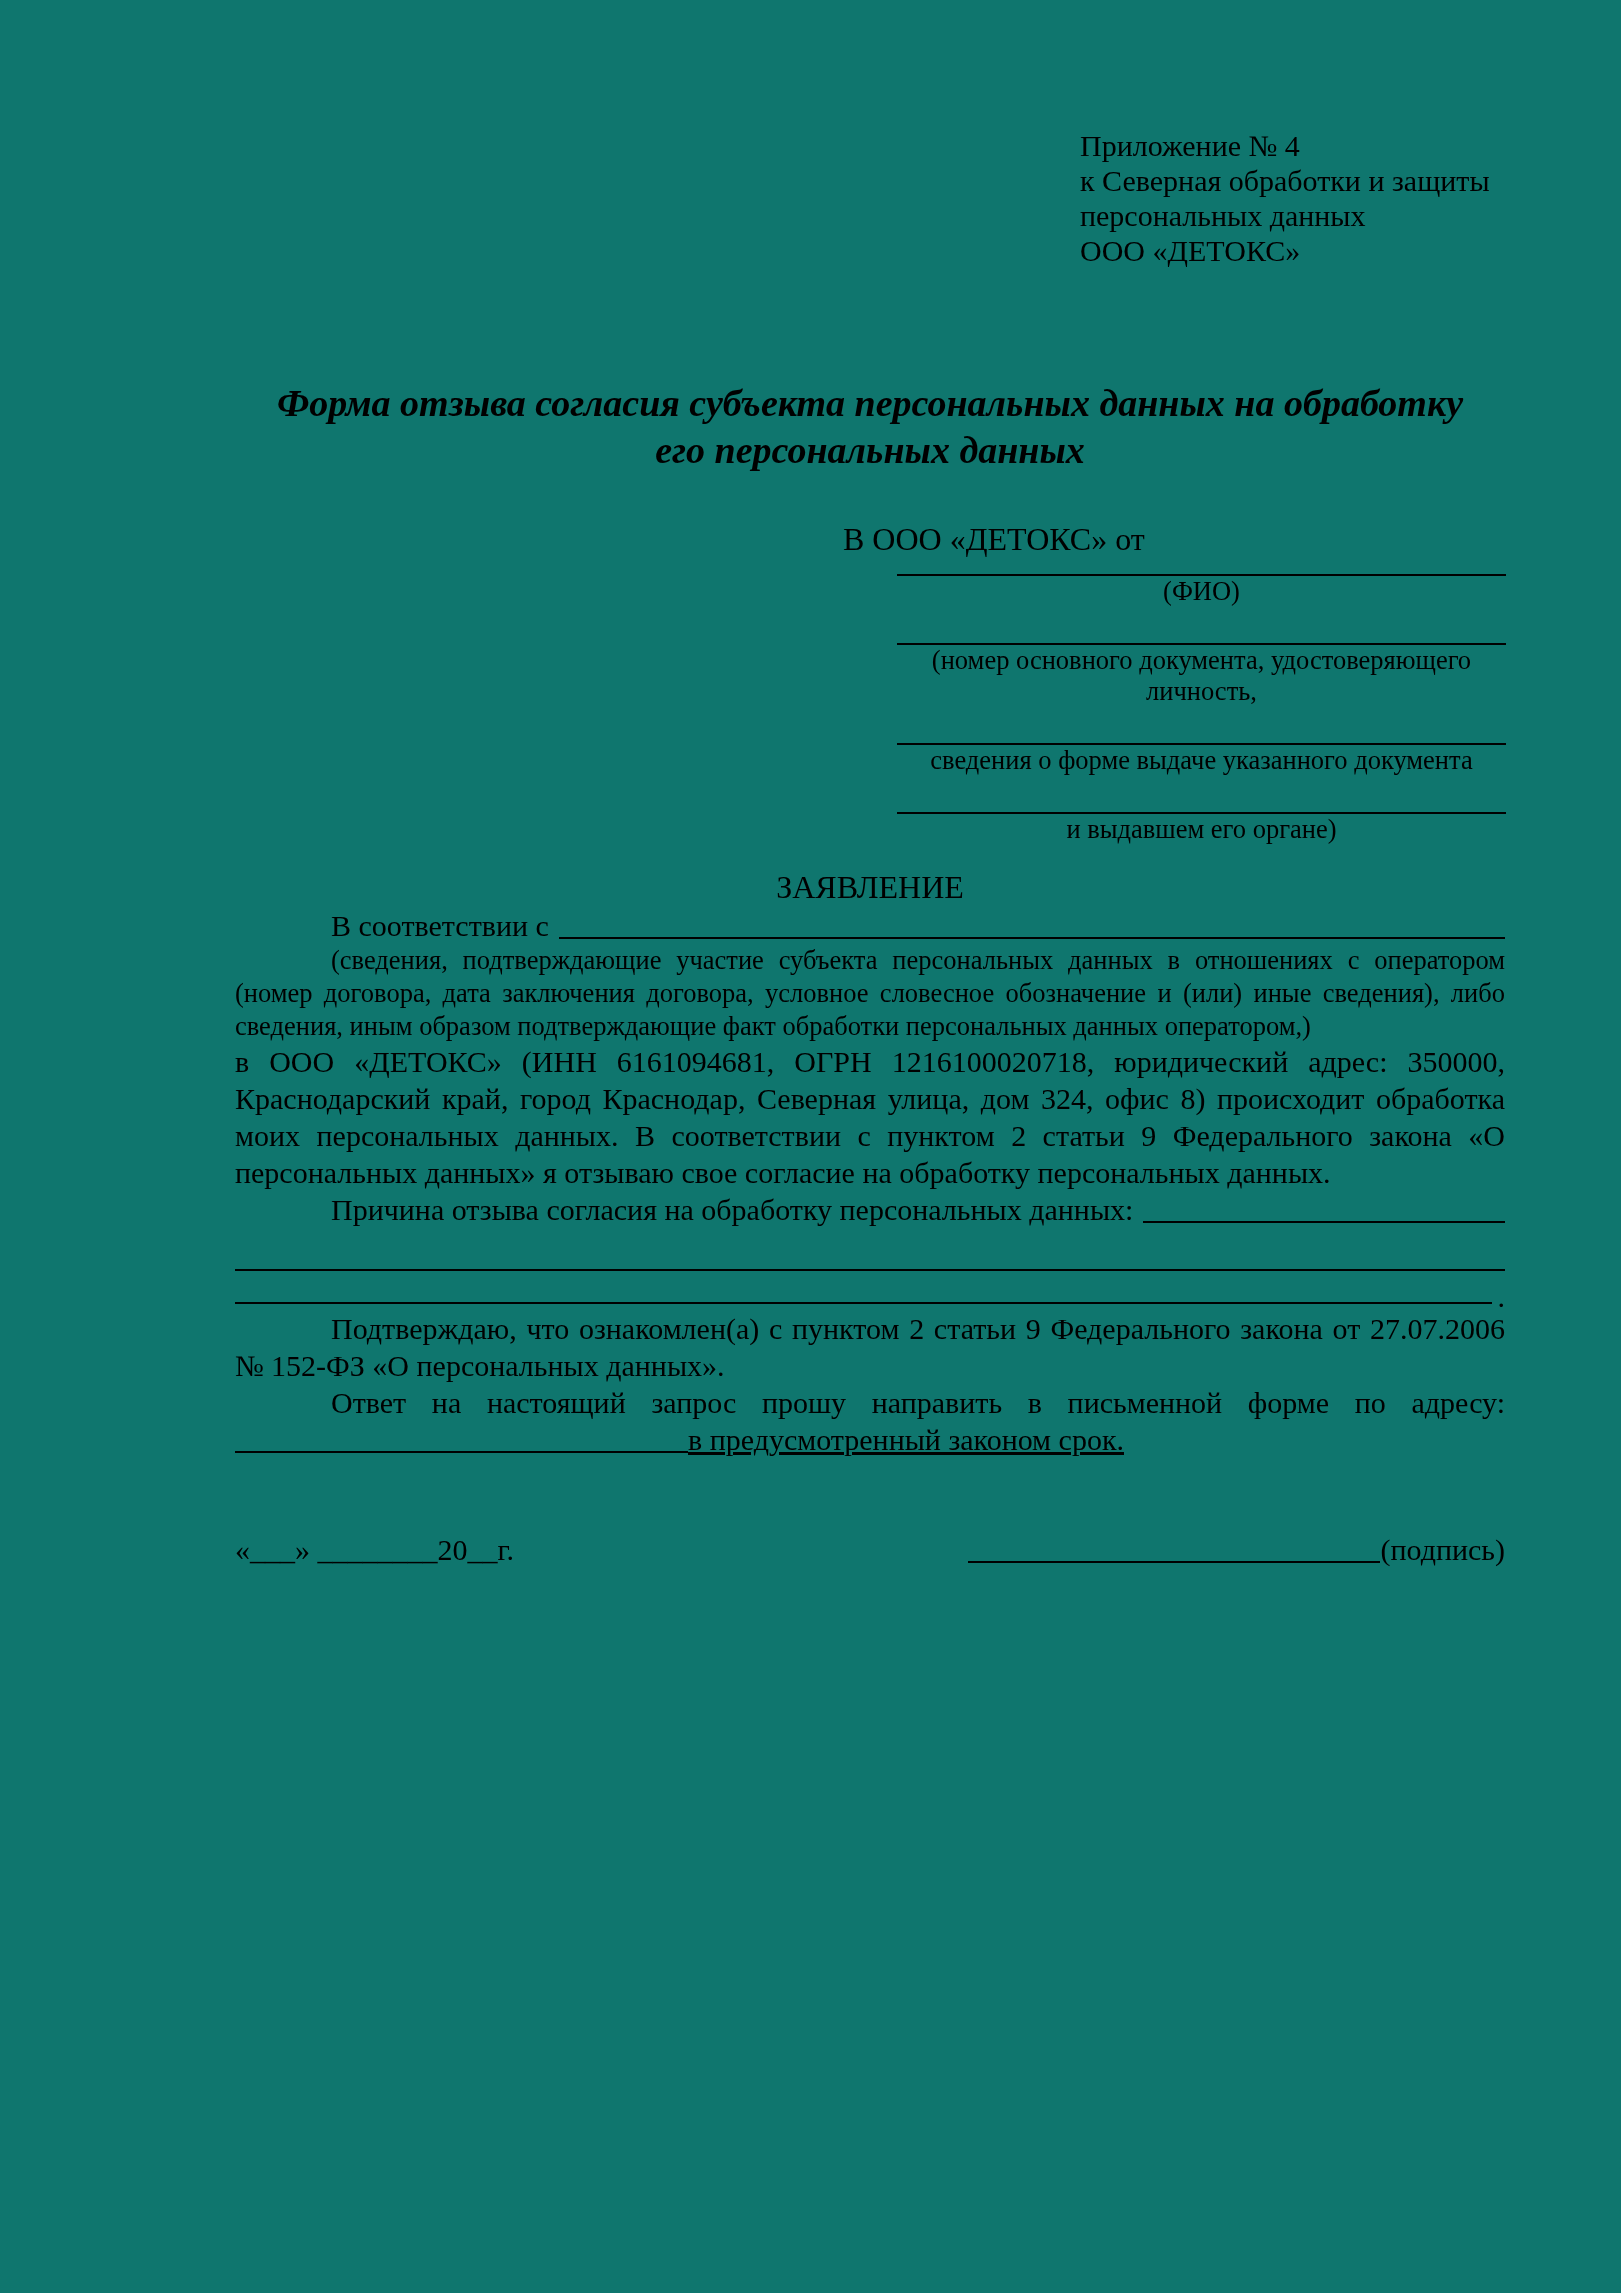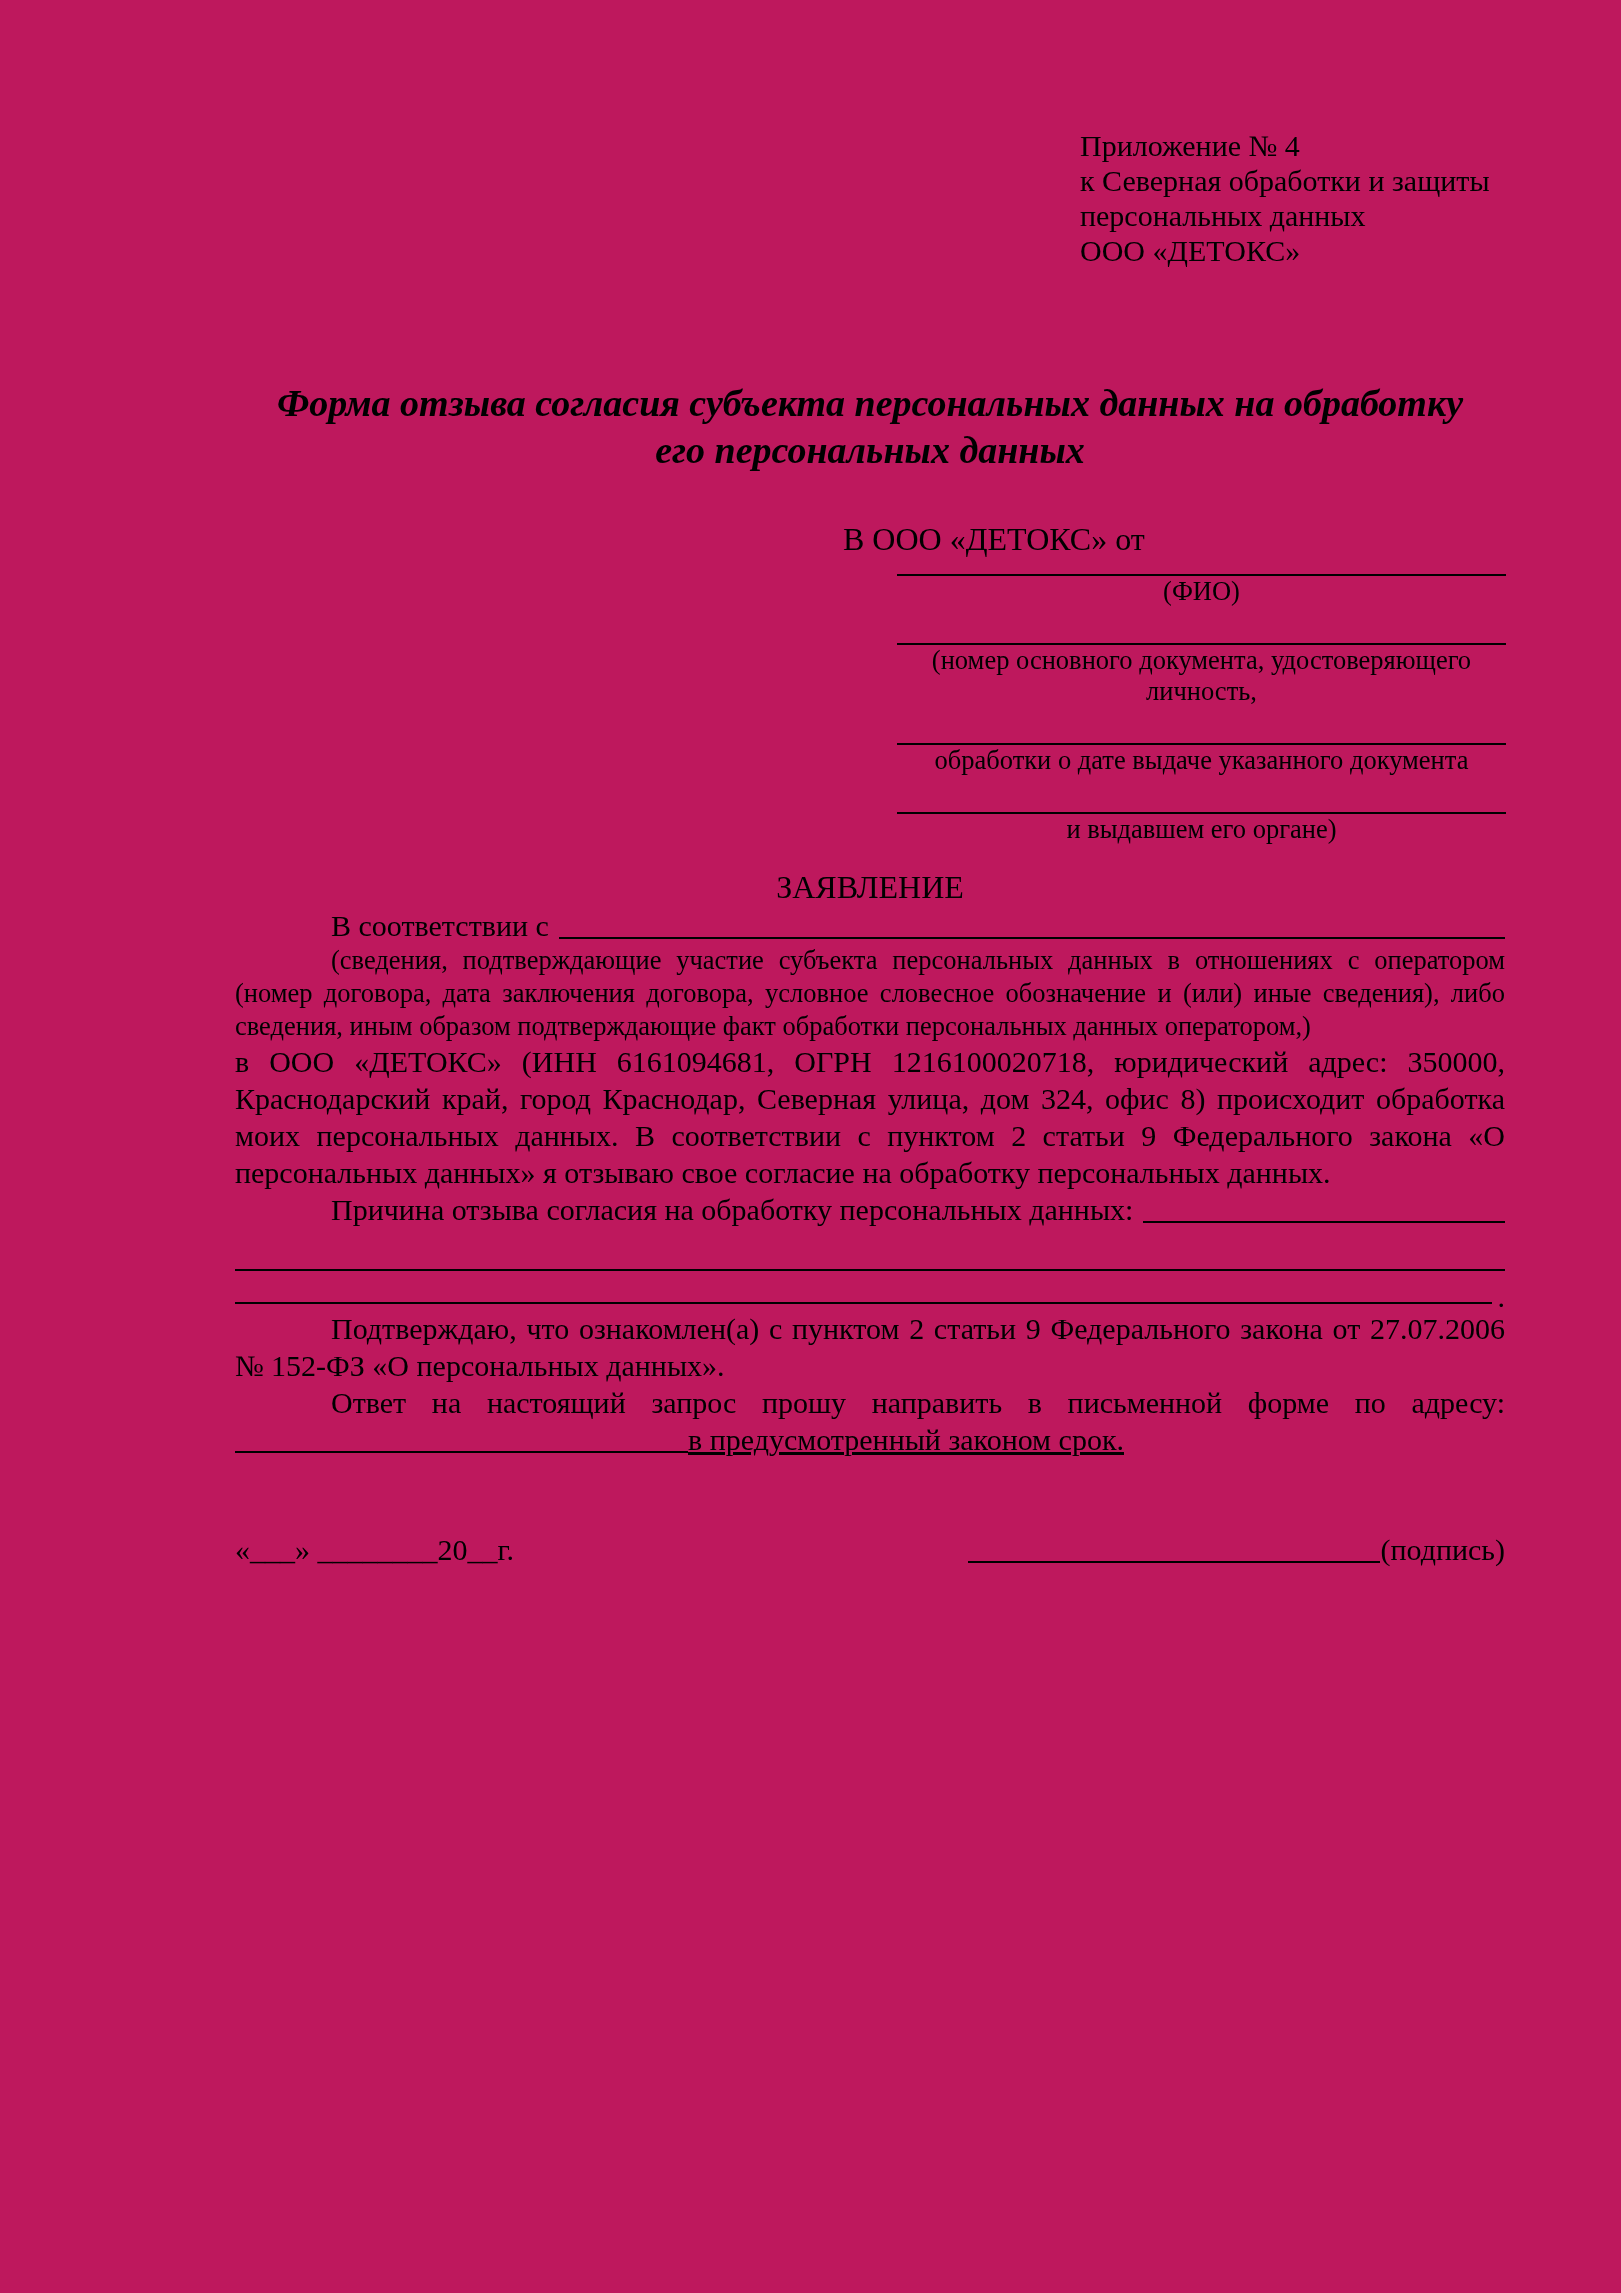--- a/index.html
+++ b/index.html
@@ -5,21 +5,21 @@
   html, body {
     margin: 0;
     padding: 0;
     background: #ffffff;
   }
   .page {
     position: relative;
     width: 1621px;
     height: 2294px;
     margin: 0 auto;
-    background: #be185d;
+    background: #0f766e;
     color: #000000;
     font-family: "Liberation Serif", "DejaVu Serif", serif;
     box-sizing: border-box;
     padding: 128px 116px 0 235px;
     overflow: hidden;
   }
 
   
   .doc-header {
     margin-left: 845px;
@@ -168,21 +168,21 @@
   <div class="greeting">В ООО «ДЕТОКС» от</div>
 
   <div class="fields">
     <div class="blank first"></div>
     <div class="field-caption">(ФИО)</div>
 
     <div class="blank next"></div>
     <div class="field-caption">(номер основного документа, удостоверяющего личность,</div>
 
     <div class="blank next"></div>
-    <div class="field-caption">обработки о дате выдаче указанного документа</div>
+    <div class="field-caption">сведения о форме выдаче указанного документа</div>
 
     <div class="blank next"></div>
     <div class="field-caption">и выдавшем его органе)</div>
   </div>
 
   <div class="statement-heading">ЗАЯВЛЕНИЕ</div>
 
   <div class="flex-line">
     <span class="lead">В соответствии с</span>
     <span class="fill"></span>

